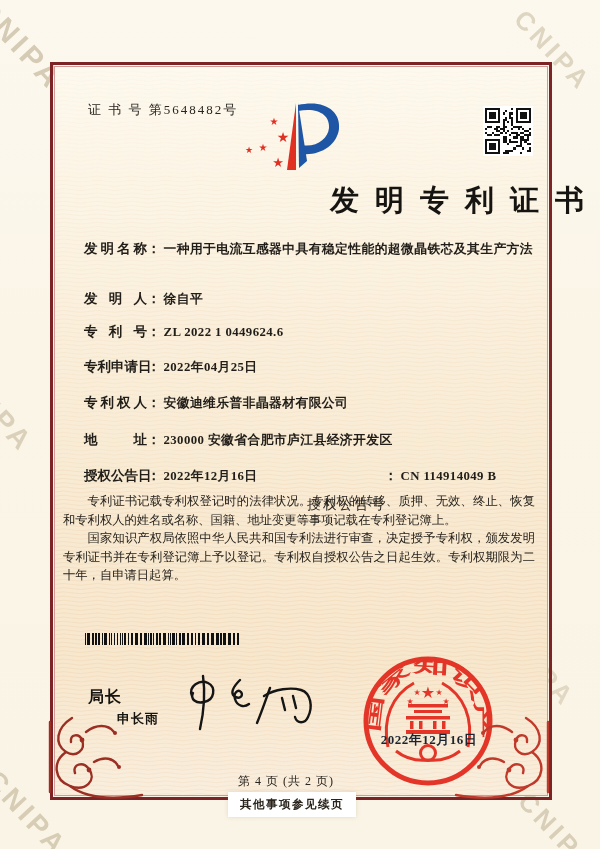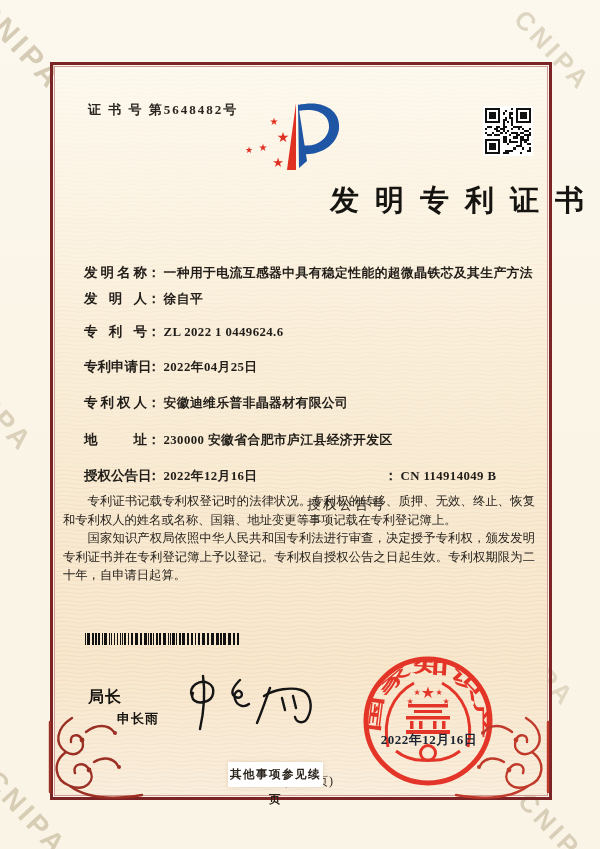--- a/index.html
+++ b/index.html
@@ -19,21 +19,21 @@
 
   
   .frame{position:absolute;left:50px;top:62px;width:502px;height:738px;
     border:3px solid #7b2325;box-sizing:border-box;}
   .frame-inner{position:absolute;left:1px;top:1px;right:1px;bottom:1px;
     border:1px solid #d09b96;
     background:linear-gradient(180deg,#fdf9ee 0%,#fcf5e6 16%,#faefdb 36%,#f8ead2 62%,#f7e7cd 82%,#f9eedd 100%);
     overflow:hidden;}
   .waves{position:absolute;left:0;top:0;}
 
-  .cert-no{position:absolute;left:88px;top:101px;font-size:13px;letter-spacing:2px;color:#2a2520;font-weight:700;}
+  .cert-no{position:absolute;left:88px;top:101px;font-size:13px;letter-spacing:2px;color:#2a2520;font-weight:400;}
 
   .logo{position:absolute;left:236px;top:99px;}
   .qr{position:absolute;left:483px;top:106px;background:#fff;padding:2px;}
 
   .title{position:absolute;left:0;top:181px;width:600px;text-align:right;
     font-size:29px;font-weight:700;color:#161410;letter-spacing:16px;text-indent:16px;}
 
   .row{position:absolute;left:84px;right:52px;height:18px;font-size:13.5px;color:#211d18;white-space:nowrap;}
   .flabel{display:inline-block;width:63px;text-align:justify;text-align-last:justify;font-weight:700;vertical-align:top;}
   .flabel2{display:inline-block;width:77px;text-align:justify;text-align-last:justify;font-weight:400;vertical-align:top;margin-top:29px;}
@@ -55,21 +55,21 @@
 
   .seal{position:absolute;left:360px;top:651px;}
   .seal-date{position:absolute;left:362px;top:731px;width:134px;text-align:center;
     font-size:13px;font-weight:700;color:#1b2430;letter-spacing:0.5px;}
 
   .page-no{position:absolute;left:0;top:773px;width:572px;text-align:center;font-size:12px;
     color:#2a2520;letter-spacing:1px;}
 
   .orn{position:absolute;}
 
-  .note-box{position:absolute;left:228px;top:762px;width:95px;height:25px;background:#ffffff;
+  .note-box{position:absolute;left:228px;top:792px;width:128px;height:25px;background:#ffffff;
     box-shadow:0 0 4px rgba(160,130,90,0.25);}
   .note-text{display:block;line-height:25px;text-align:center;font-size:11.5px;color:#2a241c;
     letter-spacing:1.5px;font-weight:600;}
 </style>
 </head>
 <body>
 
 <div class="page">
 
   <span class="wm" style="left:-6px;top:-8px;font-size:30px;opacity:.45">CNIPA</span>
@@ -388,21 +388,21 @@
       <rect x="41.61904761904762" y="41.61904761904762" width="2.1904761904761907" height="2.1904761904761907" fill="#111" shape-rendering="crispEdges"></rect>
       <rect x="43.80952380952381" y="41.61904761904762" width="2.1904761904761907" height="2.1904761904761907" fill="#111" shape-rendering="crispEdges"></rect>
       <rect x="17.523809523809526" y="43.80952380952381" width="2.1904761904761907" height="2.1904761904761907" fill="#111" shape-rendering="crispEdges"></rect>
       <rect x="19.714285714285715" y="43.80952380952381" width="2.1904761904761907" height="2.1904761904761907" fill="#111" shape-rendering="crispEdges"></rect>
       <rect x="21.904761904761905" y="43.80952380952381" width="2.1904761904761907" height="2.1904761904761907" fill="#111" shape-rendering="crispEdges"></rect>
       <rect x="35.04761904761905" y="43.80952380952381" width="2.1904761904761907" height="2.1904761904761907" fill="#111" shape-rendering="crispEdges"></rect>
     </svg>
 
   <div class="title">发明专利证书</div>
 
-  <div class="row" style="top:264px">
+  <div class="row" style="top:240px">
     <span class="flabel">发明名称</span><span class="colon">：</span><span class="fvalue">一种用于电流互感器中具有稳定性能的超微晶铁芯及其生产方法</span>
   </div>
   <div class="row" style="top:290px">
     <span class="flabel">发明人</span><span class="colon">：</span><span class="fvalue">徐自平</span>
   </div>
   <div class="row" style="top:323px">
     <span class="flabel">专利号</span><span class="colon">：</span><span class="fvalue">ZL 2022 1 0449624.6</span>
   </div>
   <div class="row" style="top:358px">
     <span class="flabel">专利申请日</span><span class="colon">：</span><span class="fvalue">2022年04月25日</span>

